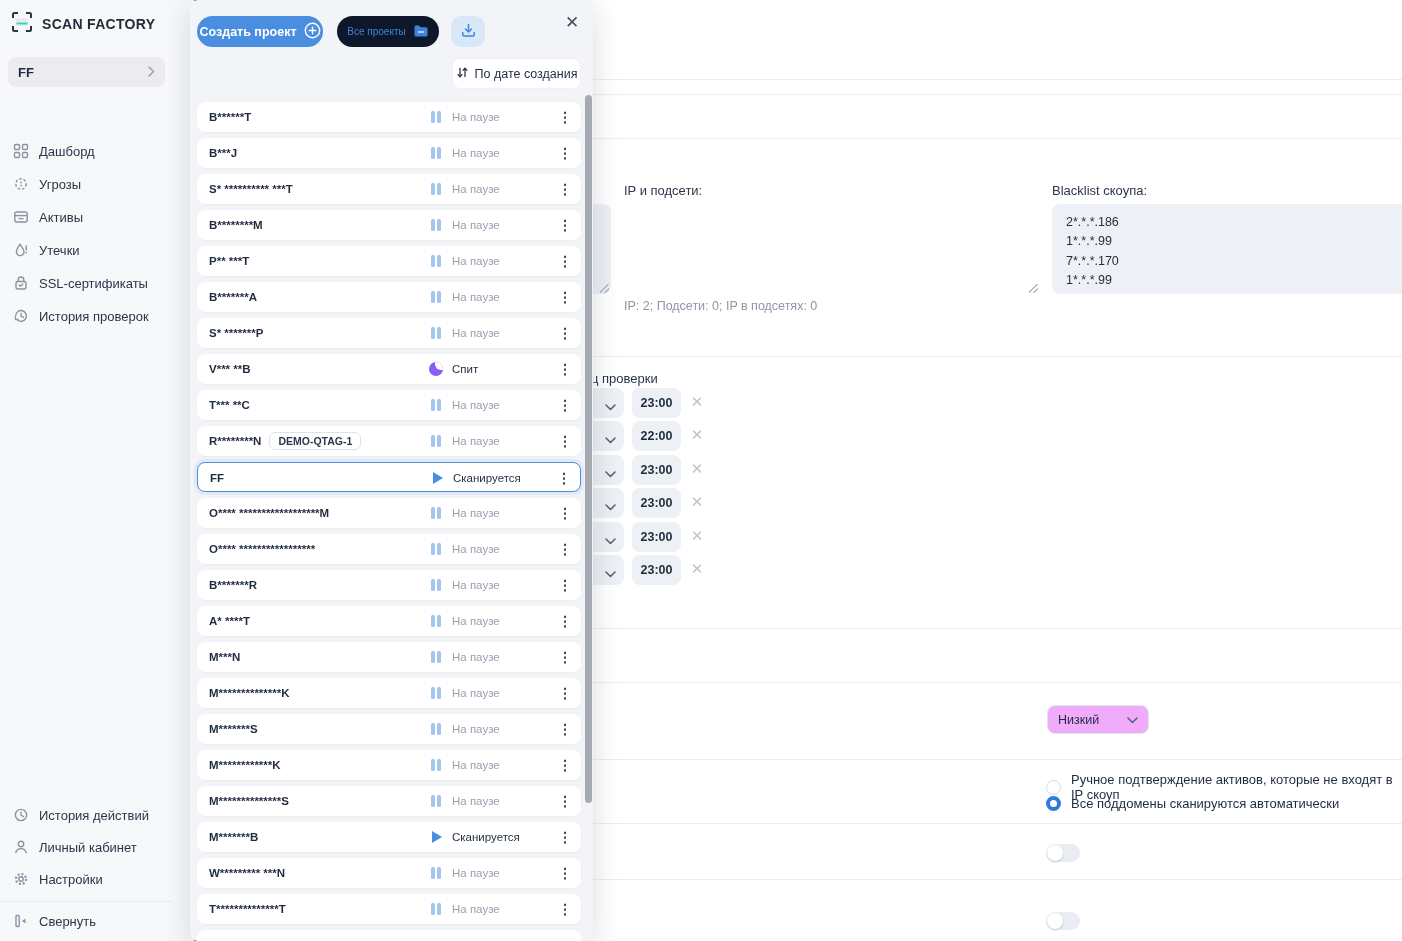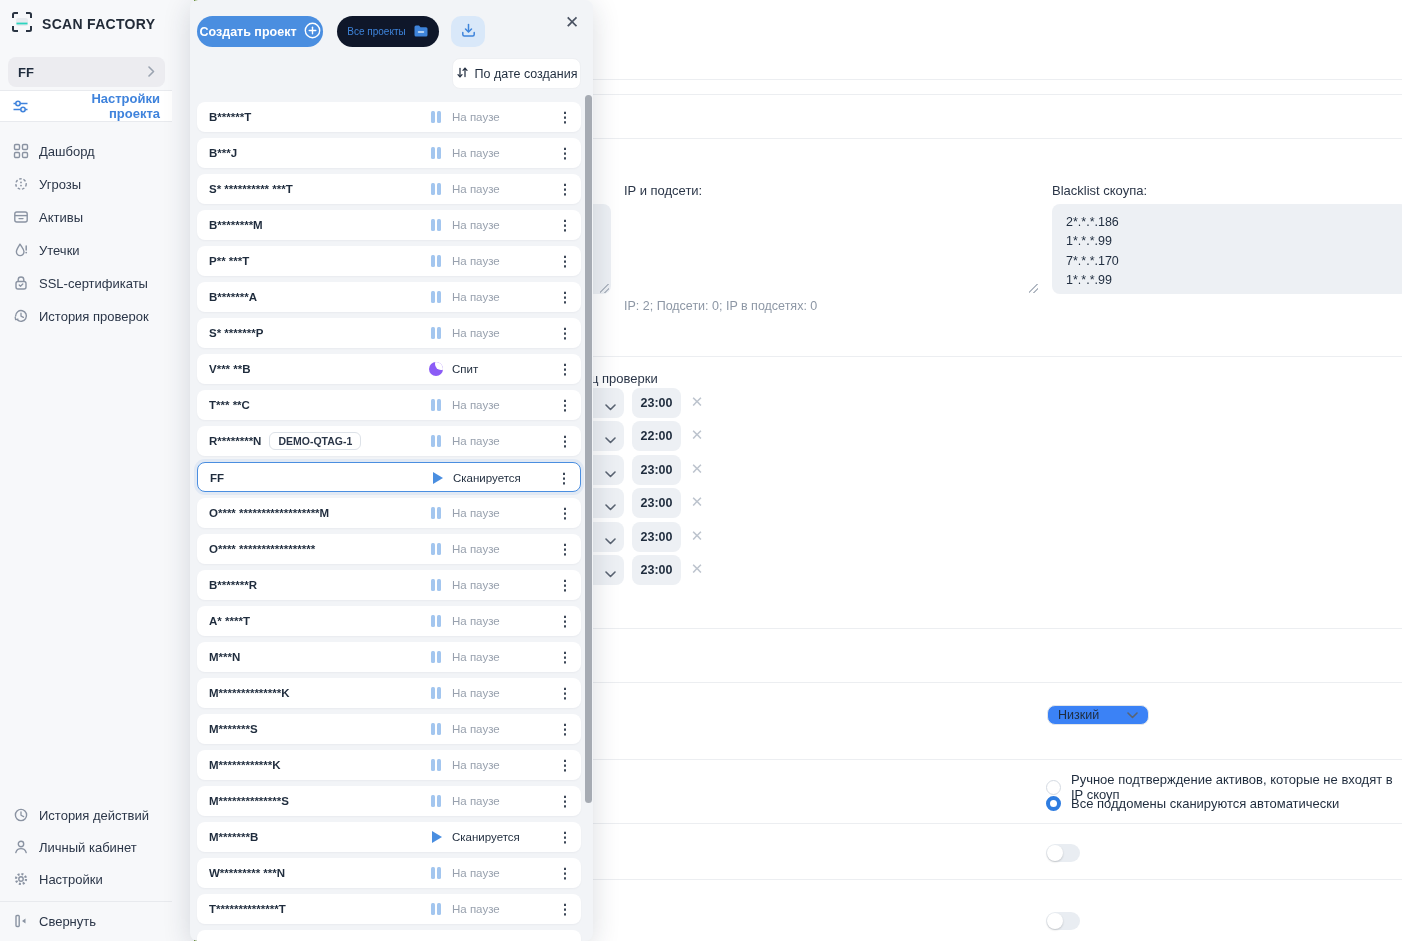--- a/index.html
+++ b/index.html
@@ -2,21 +2,21 @@
 <html><head>
 <meta charset="utf-8">
 <style>
   * { margin:0; padding:0; box-sizing:border-box; }
   html,body { width:1402px; height:941px; }
   body { font-family:"Liberation Sans", sans-serif; background:#fff; overflow:hidden; }
   .screen { position:relative; width:1402px; height:941px; background:#fff; overflow:hidden; }
 
   
   .sidebar { position:absolute; left:0; top:0; width:200px; height:941px; background:#f7f8fa;
-             border-right:6px solid #4d7c0f; z-index:20;text-align:right; }
+             border-right:6px solid #4d7c0f; z-index:20; }
   .logo { position:absolute; left:10px; top:10px; display:flex; align-items:center; gap:8px; }
   .logo-text { font-size:14px; font-weight:bold; color:#222b38; letter-spacing:.3px; }
   .proj-selector { position:absolute; left:8px; top:57px; width:157px; height:30px; background:#ececf0;
                    border-radius:8px; display:flex; align-items:center; justify-content:space-between;
                    padding:0 10px; cursor:pointer; }
   .proj-selector .psel-label { font-size:13px; font-weight:bold; color:#1f2c3d; }
   .side-active { position:absolute; left:0; top:90px; width:172px; height:32px; background:#fff;
                  border-top:1px solid #e8eaee; border-bottom:1px solid #e8eaee;
                  display:flex; align-items:center; gap:10px; padding:0 12px; cursor:pointer; }
   .side-active .lbl { font-size:13px; color:#3f83dc; font-weight:bold; }
@@ -41,21 +41,21 @@
   .sched-label { position:absolute; font-size:13px; color:#2b3648; z-index:2; white-space:nowrap; }
   .time-row { position:absolute; height:30px; z-index:2; }
   .dd-stub { position:absolute; left:0; top:0; width:68px; height:30px; background:#edf0f4;
              border-radius:8px; cursor:pointer; }
   .dd-stub .chev { position:absolute; right:8px; top:9px; }
   .time-box { position:absolute; left:76px; top:0; width:49px; height:30px; background:#edf0f4;
               border-radius:8px; display:flex; align-items:center; justify-content:center;
               font-size:12.5px; font-weight:bold; color:#1f2c3d; cursor:text; }
   .time-x { position:absolute; left:132px; top:5px; width:18px; height:18px; color:#bcc3cd;
             font-size:15px; line-height:18px; text-align:center; cursor:pointer; }
-  .sel { position:absolute; width:102px; height:20px; background:#3b82f6; border:1px solid #e2e6ea;
+  .sel { position:absolute; width:102px; height:29px; background:#f0abfc; border:1px solid #e2e6ea;
          border-radius:8px; display:flex; align-items:center; justify-content:space-between;
          padding:0 10px; font-size:12.5px; color:#1f2c3d; cursor:pointer; z-index:2; }
   .radio-row { position:absolute; display:flex; align-items:center; gap:10px; z-index:2; cursor:pointer; }
   .radio { width:15px; height:15px; border-radius:50%; background:#fff; border:1.5px solid #d4dae2; flex:0 0 15px; }
   .radio.checked { border:4.5px solid #2e7ce0; }
   .radio-label { font-size:13px; color:#1f2c3d; }
   .toggle { position:absolute; width:34px; height:18px; border-radius:9px; background:#e9edf2;
             z-index:2; cursor:pointer; }
   .toggle .knob { position:absolute; left:1px; top:1px; width:16px; height:16px; border-radius:50%;
                   background:#fff; box-shadow:0 1px 2px rgba(0,0,0,.18); }
@@ -260,31 +260,20 @@
 
     <div class="proj-selector">
       <span class="psel-label">FF</span>
       <span>
         <svg width="7" height="11" viewBox="0 0 7 11">
             <polyline points="1,1 5.5,5.5 1,10" fill="none" stroke="#9aa3b0" stroke-width="1.6" stroke-linecap="round" stroke-linejoin="round"></polyline>
           </svg>
       </span>
     </div>
 
-    <div class="side-active">
-      <span class="sicon">
-        <svg width="17" height="17" viewBox="0 0 17 17">
-          <line x1="1.5" y1="5.5" x2="15.5" y2="5.5" stroke="#3f83dc" stroke-width="1.5"></line>
-          <circle cx="6" cy="5.5" r="2.2" fill="#f7f8fa" stroke="#3f83dc" stroke-width="1.5"></circle>
-          <line x1="1.5" y1="11.5" x2="15.5" y2="11.5" stroke="#3f83dc" stroke-width="1.5"></line>
-          <circle cx="11" cy="11.5" r="2.2" fill="#f7f8fa" stroke="#3f83dc" stroke-width="1.5"></circle>
-        </svg>
-      </span>
-      <span class="lbl">Настройки проекта</span>
-    </div>
 
     <div class="side-item" style="top:136px">
       <span class="sicon">
         <svg width="16" height="16" viewBox="0 0 16 16">
           <rect x="1.5" y="1.5" width="5" height="5" rx="1.2" fill="none" stroke="#8a93a2" stroke-width="1.4"></rect>
           <rect x="9.5" y="1.5" width="5" height="5" rx="1.2" fill="none" stroke="#8a93a2" stroke-width="1.4"></rect>
           <rect x="1.5" y="9.5" width="5" height="5" rx="1.2" fill="none" stroke="#8a93a2" stroke-width="1.4"></rect>
           <rect x="9.5" y="9.5" width="5" height="5" rx="1.2" fill="none" stroke="#8a93a2" stroke-width="1.4"></rect>
         </svg>
       </span>

